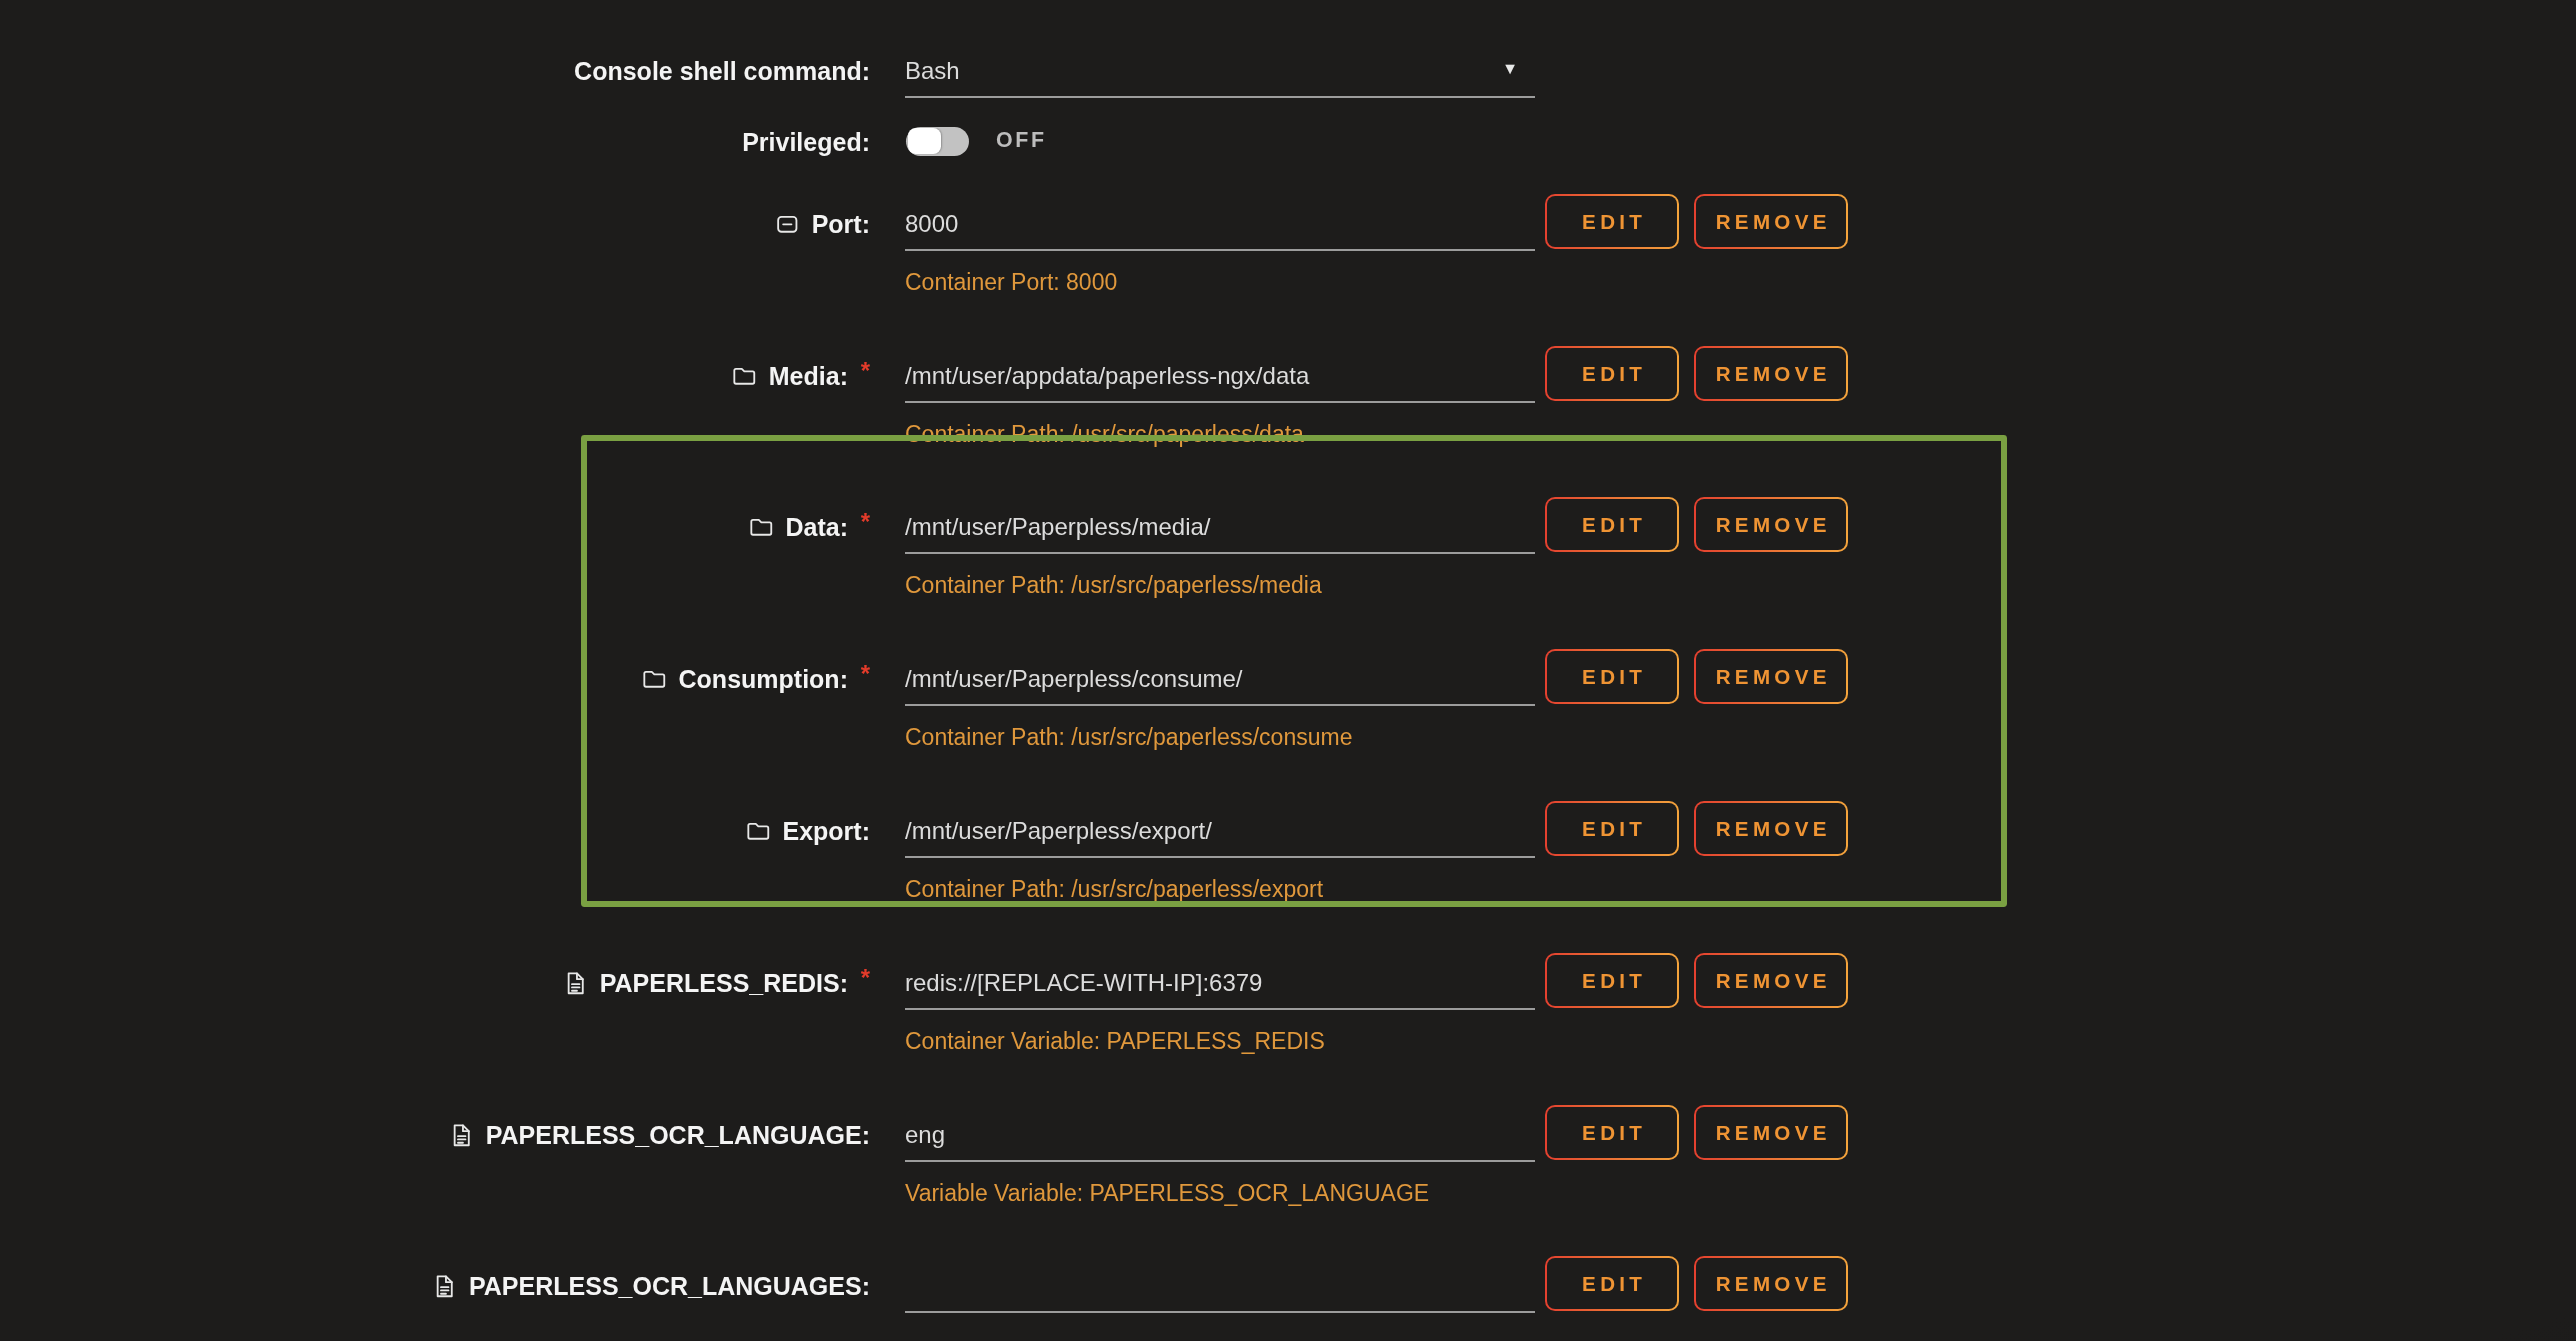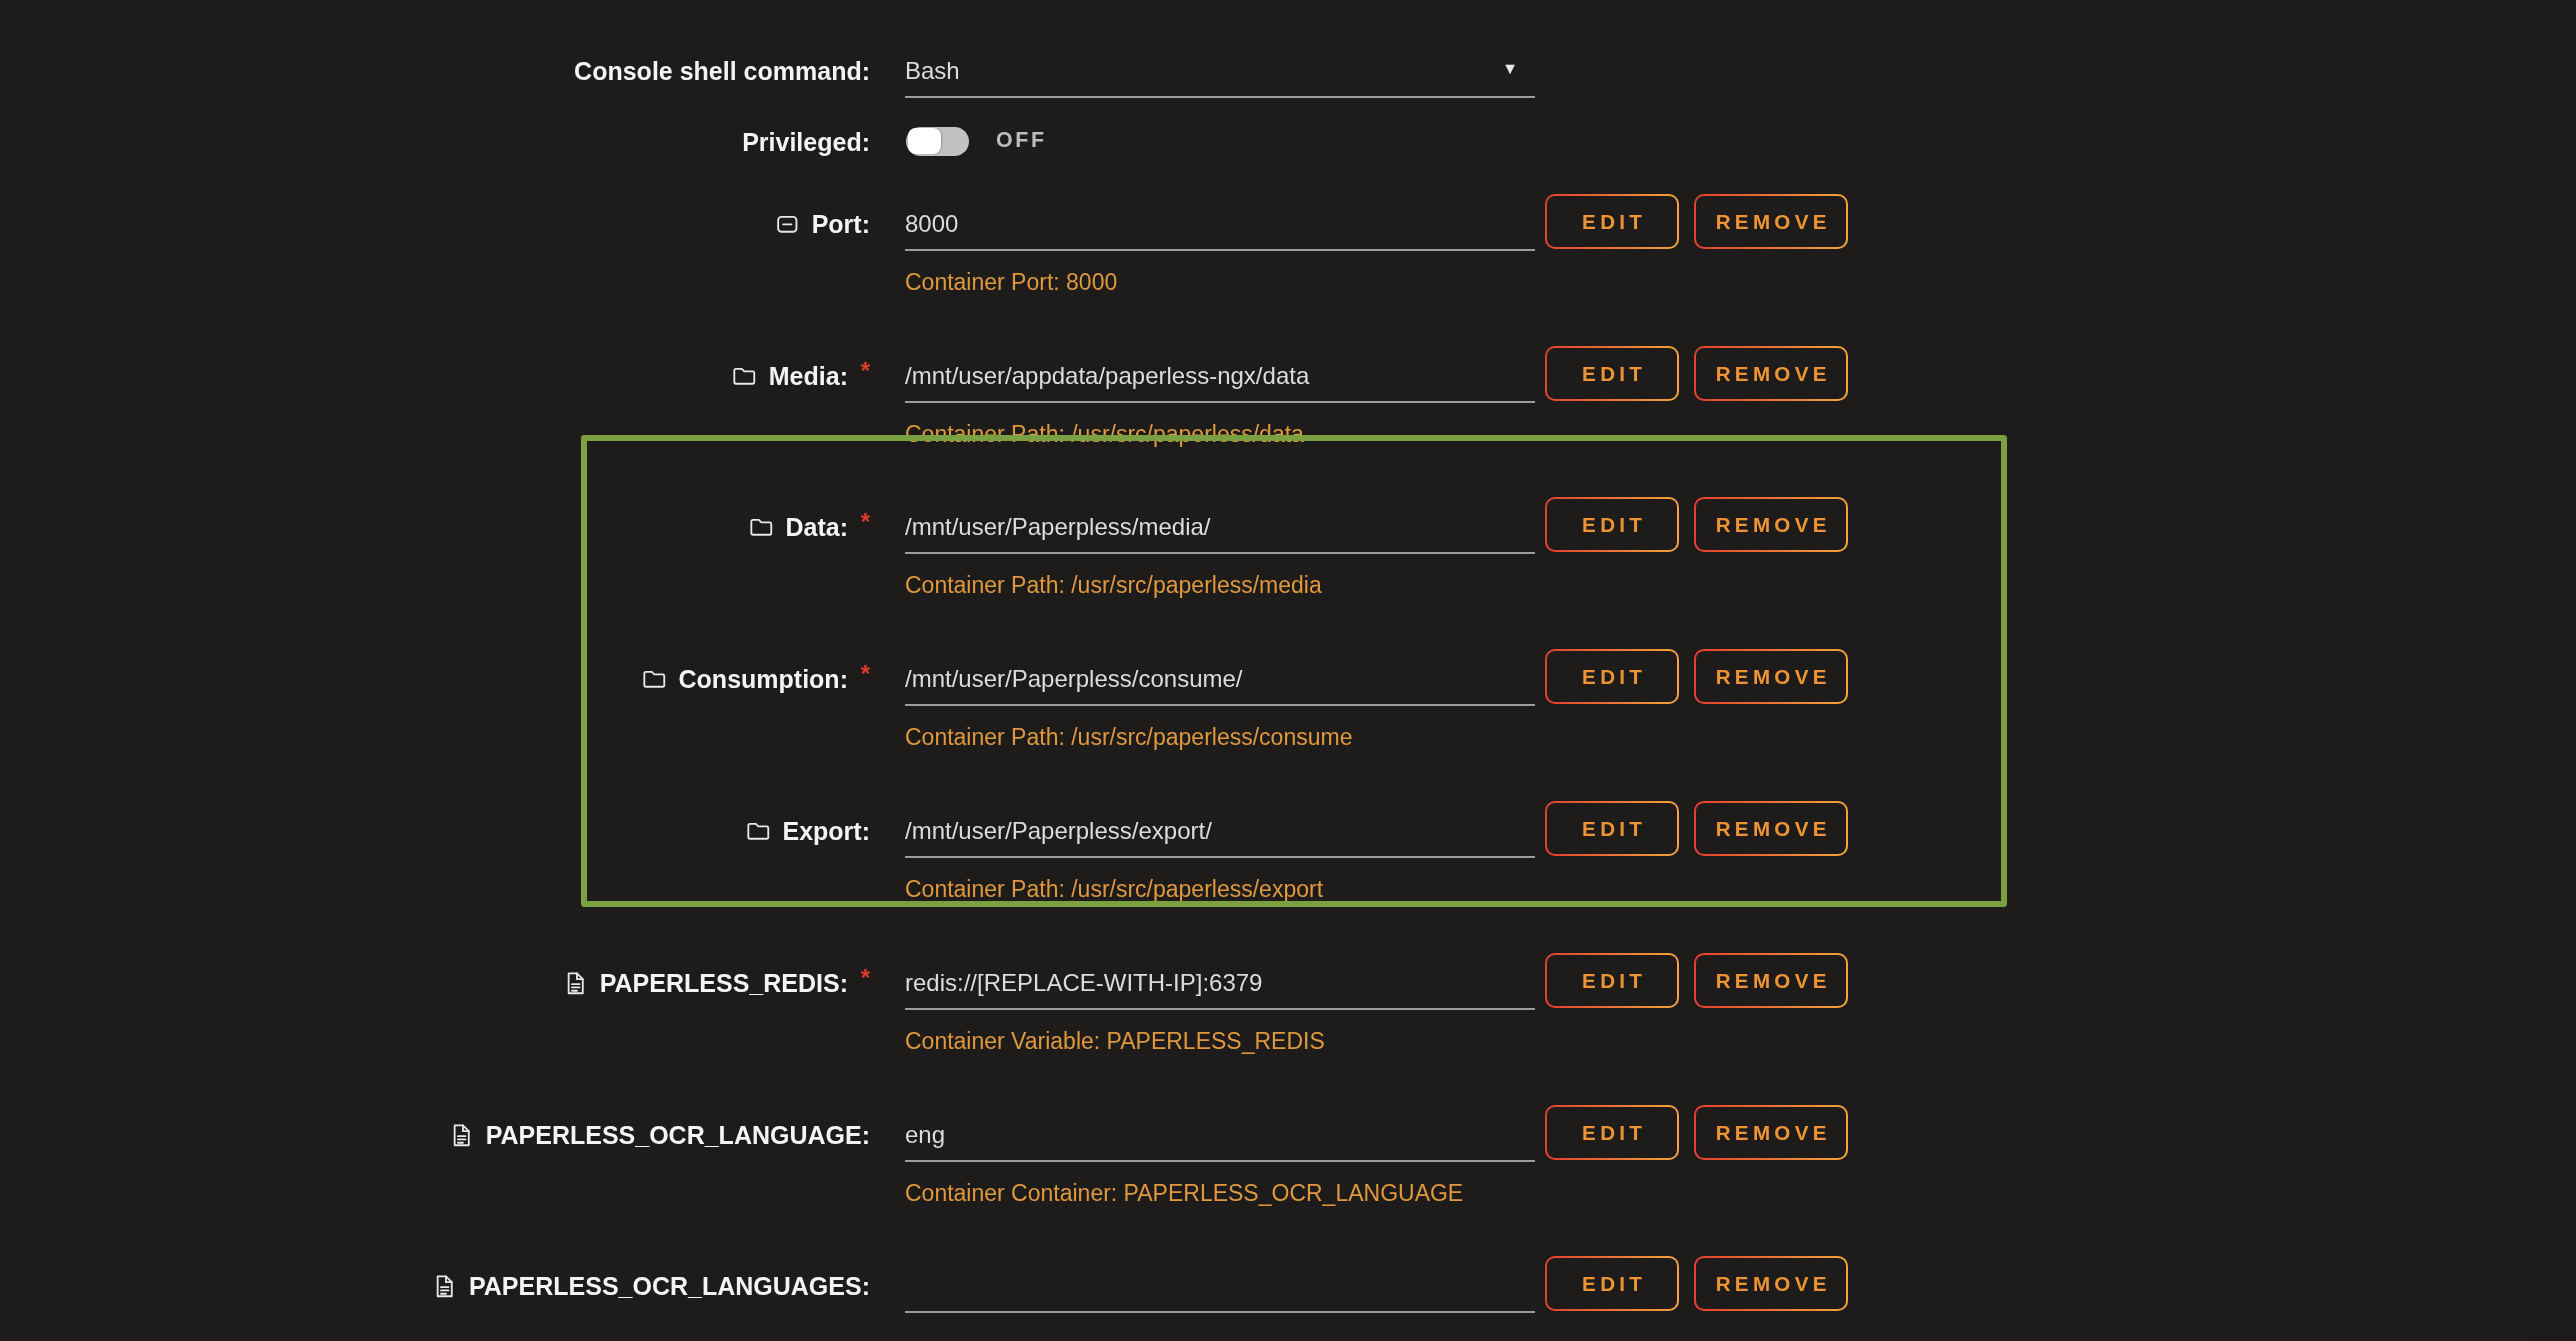--- a/index.html
+++ b/index.html
@@ -227,21 +227,21 @@
             </svg>
         </span>
         <span class="label">PAPERLESS_OCR_LANGUAGE:</span>
 
       </div>
       <div class="value-cell">
         <span class="value-text">eng</span>
       </div>
       <div class="btn btn-edit">EDIT</div>
       <div class="btn btn-remove">REMOVE</div>
-      <div class="help">Container Container: PAPERLESS_OCR_LANGUAGE</div>
+      <div class="help">Variable Variable: PAPERLESS_OCR_LANGUAGE</div>
     </div>
 
     <div class="field-row" style="top: 1225px;">
       <div class="label-cell">
 
         <span class="icon icon-file">
           <svg viewBox="0 0 32 32">
               <path d="M8 4 h10 l7 7 v17 H8 z"></path>
               <path d="M18 4 v7 h7"></path>
               <line x1="12" y1="17" x2="21" y2="17"></line>

